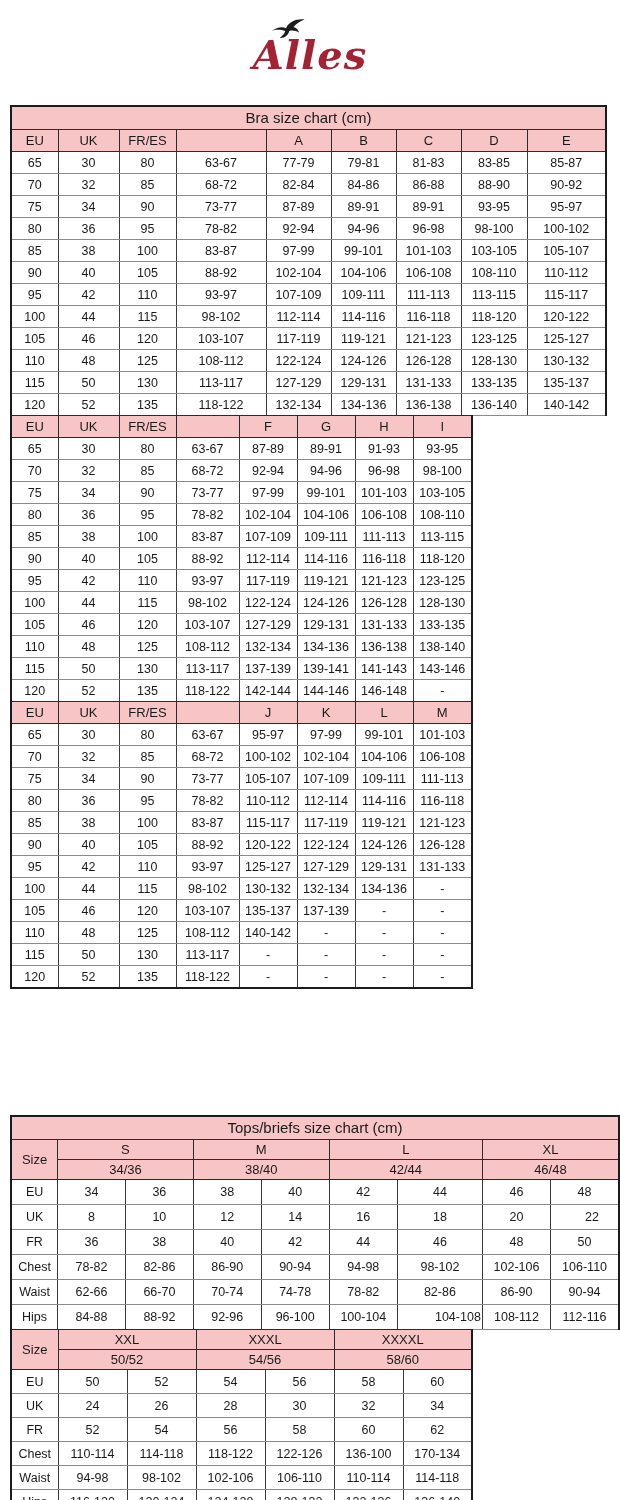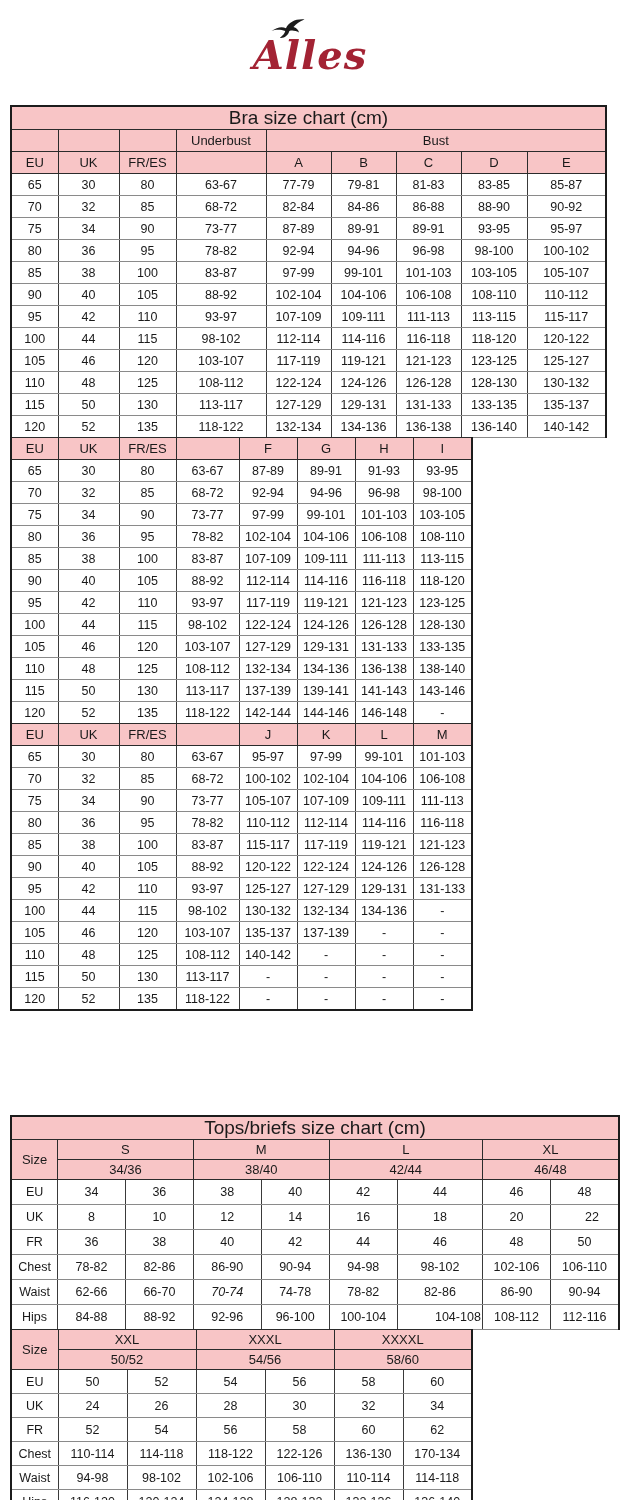--- a/index.html
+++ b/index.html
@@ -28,21 +28,21 @@
     text-align:center;vertical-align:middle;
     font-size:12.5px;line-height:14px;height:21px;
     padding:0 1px;overflow:hidden;white-space:nowrap;
   }
   .bra td{border-top-color:#8a8a8a;border-bottom-color:#8a8a8a;border-left-color:#3a3a3a;border-right-color:#3a3a3a;}
   .tops td{border-top-color:#8a8a8a;border-bottom-color:#8a8a8a;border-left-color:#3a3a3a;border-right-color:#3a3a3a;}
   table.outer-top{border-top:2px solid #1c1c1c;}
   table{border-left:2px solid #1c1c1c;border-right:2px solid #1c1c1c;}
   table.outer-bottom{border-bottom:2px solid #1c1c1c;}
   tr.title-row td{
-    background:#f8c5c6;font-size:19px;height:22px;
+    background:#f8c5c6;font-size:15px;height:22px;
     border:1px solid #2b2b2b;
   }
   tr.hdr-row td{
     background:#f8c5c6;border:1px solid #2b2b2b;height:21px;font-size:13px;
   }
   tr.sub-hdr td{height:19px;}
   .bra-sec{margin-top:-1px;}
   #tops-part2{margin-top:-1px;}
 </style>
 </head>
@@ -67,27 +67,20 @@
         <col style="width:90px">
       <col style="width:65px">
         <col style="width:65px">
         <col style="width:65px">
         <col style="width:66px">
         <col style="width:79px">
     </colgroup>
     <tbody>
         <tr class="title-row">
       <td colspan="9">Bra size chart (cm)</td>
-    </tr>
-    <tr class="hdr-row">
-      <td></td>
-      <td></td>
-      <td></td>
-      <td>Underbust</td>
-      <td colspan="5">Bust</td>
     </tr>
     <tr class="hdr-row">
           <td>EU</td>
           <td>UK</td>
           <td>FR/ES</td>
           <td></td>
           <td>A</td>
           <td>B</td>
           <td>C</td>
           <td>D</td>
@@ -599,21 +592,21 @@
           <td style="height: 24px;">90-94</td>
           <td style="height: 24px;">94-98</td>
           <td style="height: 24px;">98-102</td>
           <td style="height: 24px;">102-106</td>
           <td style="height: 24px;">106-110</td>
         </tr>
         <tr>
           <td style="height: 24px;">Waist</td>
           <td style="height: 24px;">62-66</td>
           <td style="height: 24px;">66-70</td>
-          <td style="height: 24px; font-style: italic;">70-74</td>
+          <td style="height: 24px;">70-74</td>
           <td style="height: 24px;">74-78</td>
           <td style="height: 24px;">78-82</td>
           <td style="height: 24px;">82-86</td>
           <td style="height: 24px;">86-90</td>
           <td style="height: 24px;">90-94</td>
         </tr>
         <tr>
           <td style="height: 24px;">Hips</td>
           <td style="height: 24px; margin-top: 9px;">84-88</td>
           <td style="height: 24px;">88-92</td>
@@ -677,21 +670,21 @@
           <td style="height: 23px;">58</td>
           <td style="height: 23px;">60</td>
           <td style="height: 23px;">62</td>
         </tr>
         <tr>
           <td style="height: 23px;">Chest</td>
           <td style="height: 23px;">110-114</td>
           <td style="height: 23px;">114-118</td>
           <td style="height: 23px;">118-122</td>
           <td style="height: 23px;">122-126</td>
-          <td style="height: 23px;">136-130</td>
+          <td style="height: 23px;">136-100</td>
           <td style="height: 23px;">170-134</td>
         </tr>
         <tr>
           <td style="height: 23px;">Waist</td>
           <td style="height: 23px;">94-98</td>
           <td style="height: 23px;">98-102</td>
           <td style="height: 23px;">102-106</td>
           <td style="height: 23px;">106-110</td>
           <td style="height: 23px;">110-114</td>
           <td style="height: 23px;">114-118</td>

